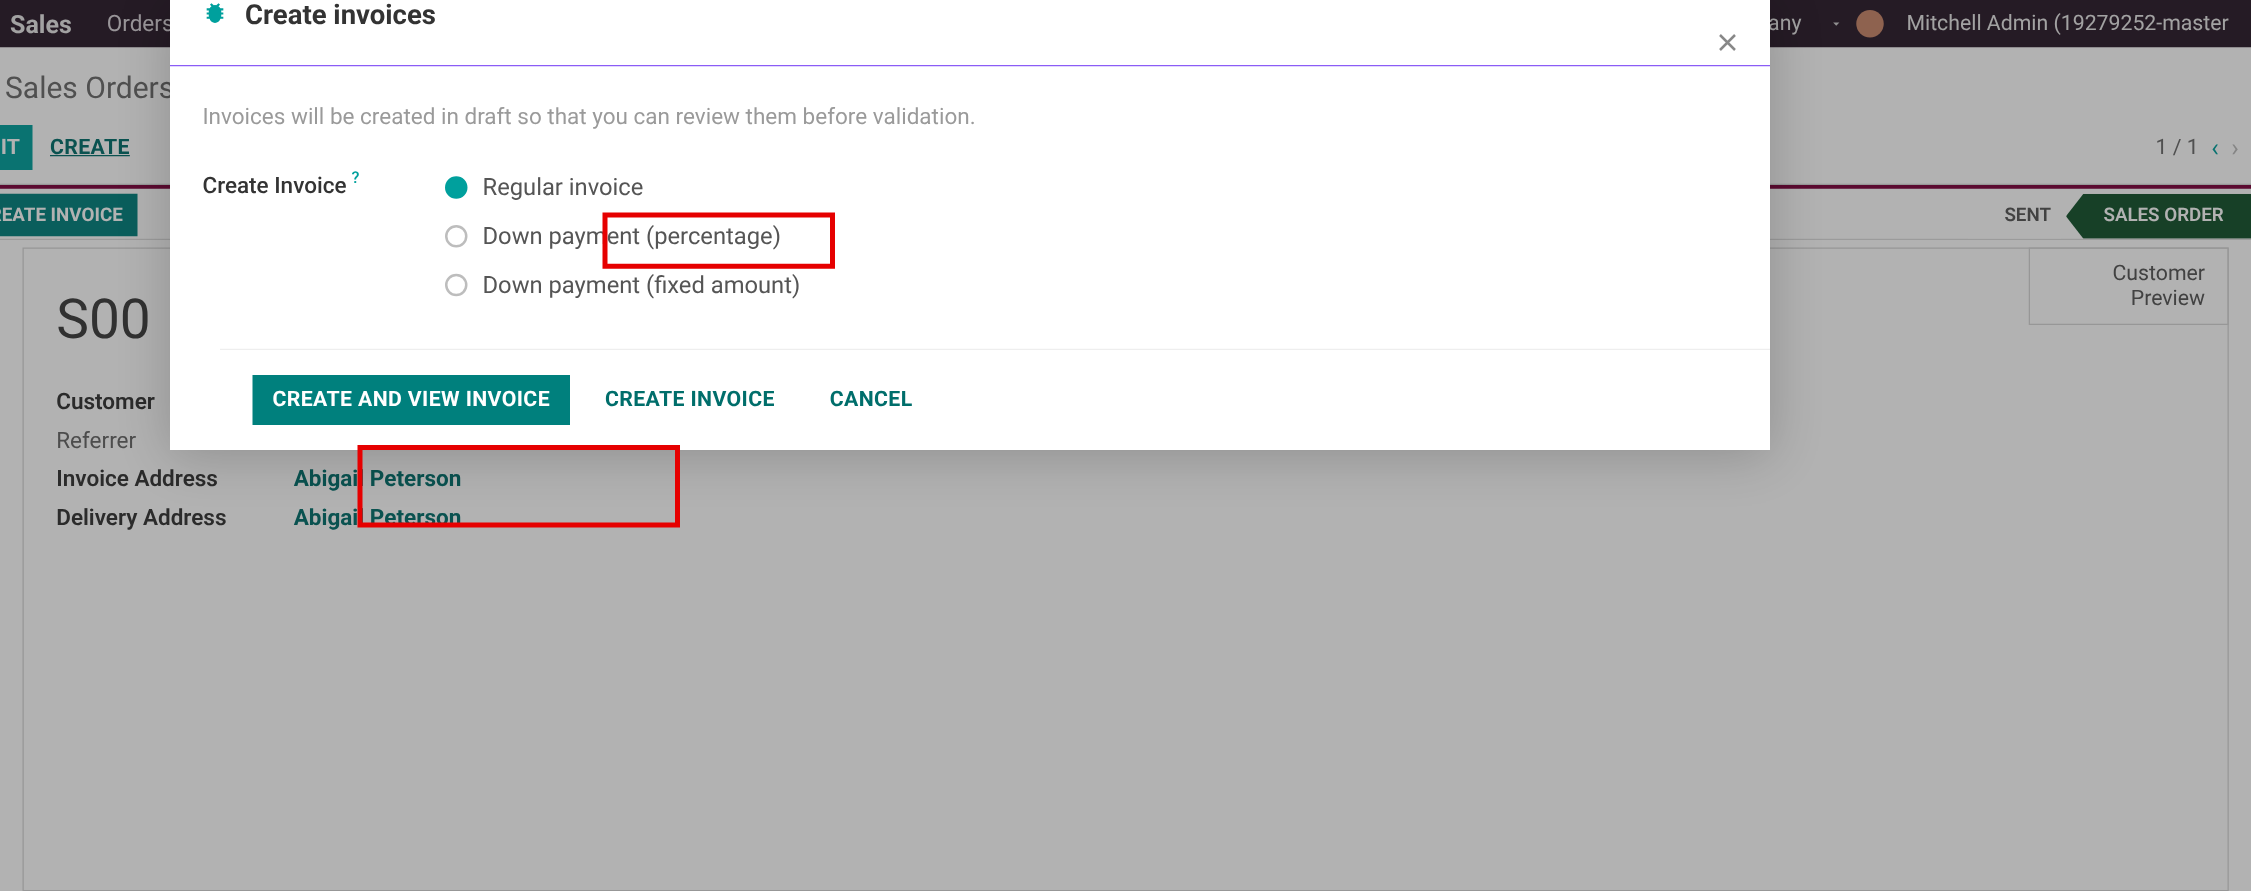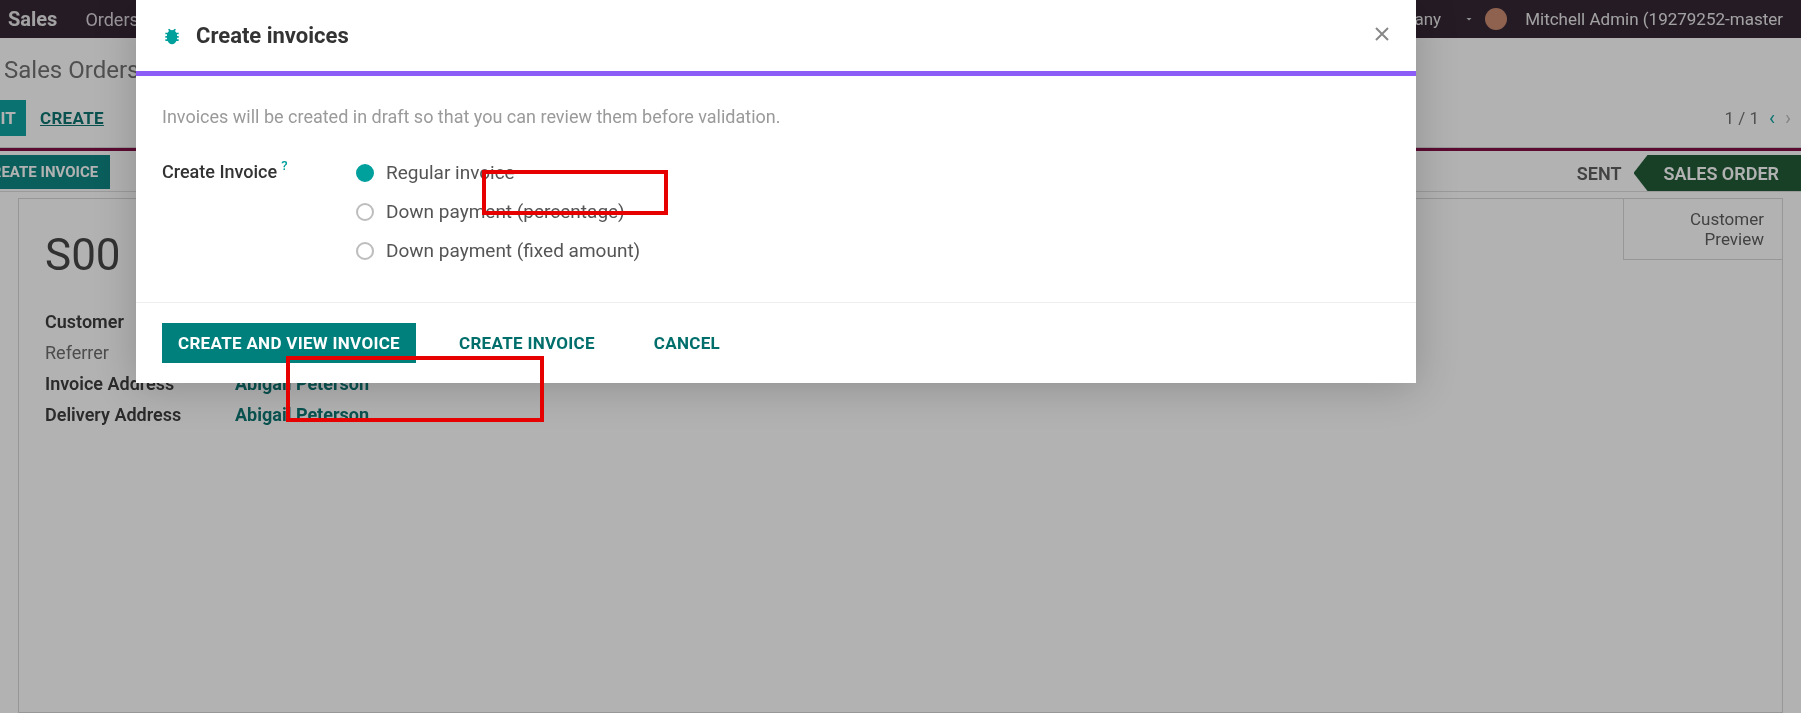--- a/index.html
+++ b/index.html
@@ -22,52 +22,52 @@
   .breadcrumb .sep { margin:0 8px; color:#999;}
   .create-btn { position:absolute; top:70px; left:40px; color:#006e6b; font-weight:700; font-size:17px; letter-spacing:0.3px; cursor:pointer;text-decoration:underline;}
   .edit-btn-stub { position:absolute; top:62px; left:-30px; background:#00a09d; color:#fff; padding:8px 10px; font-weight:700; font-size:17px;}
   .pager { position:absolute; top:68px; right:10px; font-size:17px; color:#6b6b6b; display:flex; align-items:center; gap:10px;}
   .pager .chev { color:#00a09d; font-size:20px;}
   
   
   .statusbar { position:absolute; top:148px; left:0; right:0; height:44px; background:#fff; border-top:3px solid #7b003b; border-bottom:1px solid #ddd;}
   .statusbar .ci-btn { position:absolute; left:-30px; top:4px; background:#00807d; color:#fff; padding:8px 12px; font-weight:700; font-size:15px;}
   .statusbar .stages { position:absolute; right:0; top:4px; display:flex; height:36px;}
-  .stage { position:relative; padding:8px 22px 8px 30px; font-size:18px; font-weight:600;}
+  .stage { position:relative; padding:8px 22px 8px 30px; font-size:15px; font-weight:600;}
   .stage.sent { background:#fff; color:#555; clip-path: polygon(0 0, calc(100% - 14px) 0, 100% 50%, calc(100% - 14px) 100%, 0 100%);}
   .stage.so { background:#14532d; color:#fff; clip-path: polygon(14px 0, 100% 0, 100% 100%, 14px 100%, 0 50%); margin-left:-10px;}
   
   
   .sheet { position:absolute; top:198px; left:18px; right:18px; bottom:0; border:1px solid #d6d6d6; background:#fff; padding:30px 26px; }
   .sheet .doc-title { font-size:44px; color:#3c3c3c; font-weight:400; margin-bottom:30px;}
   .statbox { position:absolute; top:-1px; right:-1px; width:160px; height:62px; border:1px solid #d6d6d6; display:flex; flex-direction:column; justify-content:center; align-items:flex-end; padding-right:18px; color:#555; font-size:17px;}
   .form-grid { display:grid; grid-template-columns: 1fr 1fr; column-gap:60px;}
   .row { display:grid; grid-template-columns: 190px 1fr; align-items:start; margin-bottom:10px; font-size:18px;}
   .row .lbl { color:#333; font-weight:600;}
   .row .val { color:#333;font-weight:bold;}
   .row .val.link { color:#006e6b;}
   
   
   .overlay { position:absolute; inset:0; background:rgba(30,30,30,0.34);}
   .modal { position:absolute; top:0; left:136px; width:1280px; background:#fff; box-shadow:0 4px 40px rgba(0,0,0,.2);}
-  .modal-header { height:76px; border-bottom:5px solid #8b5cf6; display:flex; align-items:center; padding:0 26px; position:relative;}
+  .modal-header { height:53px; border-bottom:1px solid #8b5cf6; display:flex; align-items:flex-start; padding:0 26px; position:relative;}
   .modal-header .bug { color:#00a09d; margin-right:14px;}
   .modal-title { font-size:22px; font-weight:700; color:#333;}
   .modal-close { position:absolute; right:22px; top:22px; color:#888; cursor:pointer;}
   .modal-body { padding:30px 26px 40px 26px;}
   .hint { color:#9a9a9a; font-size:18px; margin-bottom:34px;}
   .field-row { display:flex; align-items:flex-start;}
   .field-label { width:194px; font-size:18px; color:#333; font-weight:500; display:flex; align-items:center; gap:4px;}
   .field-label .q { color:#00a09d; font-size:13px; position:relative; top:-6px;}
   .radio-group { display:flex; flex-direction:column; gap:16px;}
   .radio-opt { display:flex; align-items:center; gap:12px; font-size:19px; color:#555; cursor:pointer;}
   .radio-dot { width:18px; height:18px; border:2px solid #bdbdbd; border-radius:50%; display:inline-block; position:relative;}
   .radio-opt.selected .radio-dot { border-color:#00a09d; background:#00a09d;}
   .radio-opt.selected .radio-dot::after{content:""; }
-  .modal-footer { border-top:1px solid #eee; padding:20px 26px; display:flex; align-items:flex-start; gap:27px;}
+  .modal-footer { border-top:1px solid #eee; padding:20px 26px; display:flex; align-items:flex-start; gap:12px;margin-left:40px;}
   .btn { font-size:17px; font-weight:700; padding:10px 16px; cursor:pointer; letter-spacing:.3px;}
   .btn.primary { background:#00807d; color:#fff;}
   .btn.secondary { color:#006e6b; background:transparent;}
   
   
   .hl { border:4px solid #e60000; position:absolute; pointer-events:none;}
   .hl.opt1 { top:170px; left:346px; width:186px; height:45px;}
   .hl.btn1 { top:356px; left:150px; width:258px; height:66px;}
   
   svg { display:block; }

